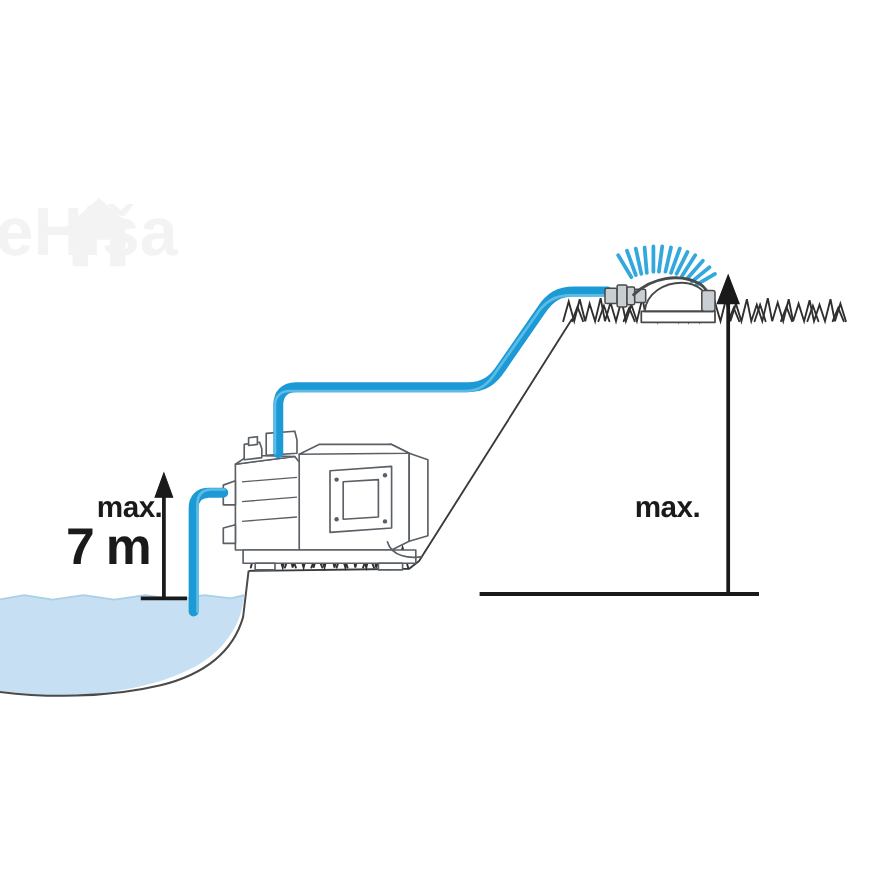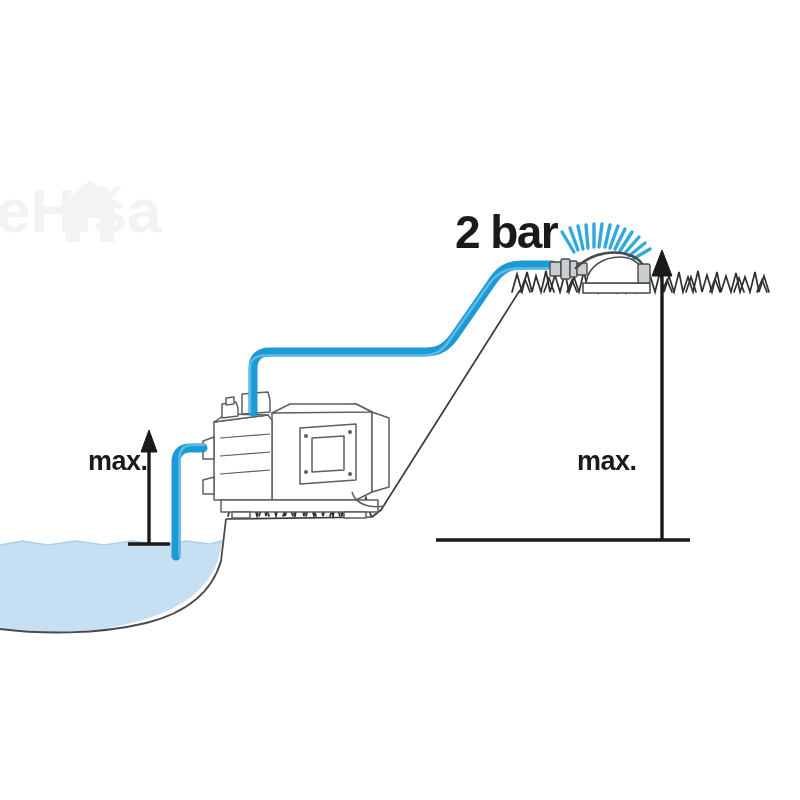--- a/index.html
+++ b/index.html
@@ -245,21 +245,21 @@
       <polygon points="662,250 652,276 672,276"></polygon>
     </g>
 
     <g>
       <line x1="436" y1="540" x2="690" y2="540" stroke="#1a1a1a" stroke-width="3.6"></line>
     </g>
   </svg>
 
   <div class="label-box" id="label-7m">
     <div class="lab-small">max.</div>
+    <div class="lab-big">7 m</div>
   </div>
 
   <div class="label-box" id="label-15m">
     <div class="lab-small">max.</div>
   </div>
 
-  <div class="label-box" id="label-2bar">2 bar</div>
 
 </div>
 
 </body></html>

